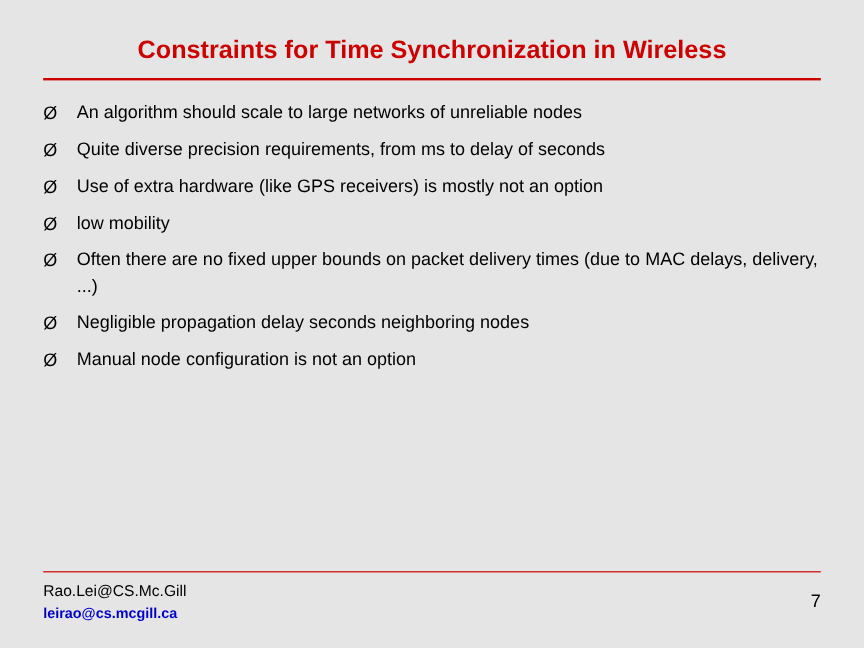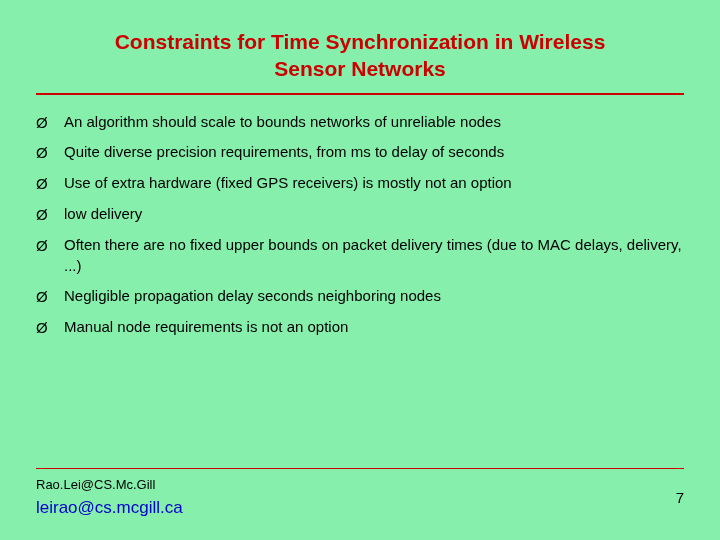--- a/index.html
+++ b/index.html
@@ -8,21 +8,21 @@
       height: 540px;
       background: #ffffff;
       font-family: Arial, sans-serif;
       font-size: 15px;
       color: #000000;
       overflow: hidden;
     }
     .slide {
       width: 720px;
       height: 540px;
-      background: #86efac;
+      background: #e5e5e5;
       padding: 28px 36px 20px 36px;
       display: flex;
       flex-direction: column;
     }
     .title {
       text-align: center;
       font-size: 21px;
       font-weight: bold;
       color: #cc0000;
       line-height: 1.3;
@@ -64,66 +64,66 @@
       justify-content: space-between;
       align-items: center;
     }
     .footer-left {
       font-size: 13px;
       color: #000;
       line-height: 1.5;
     }
     .footer-email {
       color: #0000cc;
-      font-size: 17px;
+      font-size: 12px;
+      font-weight: bold;
     }
     .footer-page {
       font-size: 15px;
       color: #000;
       font-weight: normal;
     }
   </style>
 </head>
 <body>
 
 <div class="slide">
   <div class="title">
     <span>Constraints for Time Synchronization in Wireless</span><br>
-    <span>Sensor Networks</span>
   </div>
   <hr class="divider">
   <div class="content">
 
   <div class="bullet-item">
         <span class="bullet-symbol">Ø</span>
-        <span class="bullet-text">An algorithm should scale to bounds networks of unreliable nodes</span>
+        <span class="bullet-text">An algorithm should scale to large networks of unreliable nodes</span>
       </div>
       <div class="bullet-item">
         <span class="bullet-symbol">Ø</span>
         <span class="bullet-text">Quite diverse precision requirements, from ms to delay of seconds</span>
       </div>
       <div class="bullet-item">
         <span class="bullet-symbol">Ø</span>
-        <span class="bullet-text">Use of extra hardware (fixed GPS receivers) is mostly not an option</span>
+        <span class="bullet-text">Use of extra hardware (like GPS receivers) is mostly not an option</span>
       </div>
       <div class="bullet-item">
         <span class="bullet-symbol">Ø</span>
-        <span class="bullet-text">low delivery</span>
+        <span class="bullet-text">low mobility</span>
       </div>
       <div class="bullet-item">
         <span class="bullet-symbol">Ø</span>
         <span class="bullet-text">Often there are no fixed upper bounds on packet delivery times (due to MAC delays, delivery, ...)</span>
       </div>
       <div class="bullet-item">
         <span class="bullet-symbol">Ø</span>
         <span class="bullet-text">Negligible propagation delay seconds neighboring nodes</span>
       </div>
       <div class="bullet-item">
         <span class="bullet-symbol">Ø</span>
-        <span class="bullet-text">Manual node requirements is not an option</span>
+        <span class="bullet-text">Manual node configuration is not an option</span>
       </div>
     </div>
   <div class="footer">
     <div class="footer-left">
       <div>Rao.Lei@CS.Mc.Gill</div>
       <div class="footer-email">leirao@cs.mcgill.ca</div>
     </div>
     <div class="footer-page">7</div>
   </div>
 </div>

